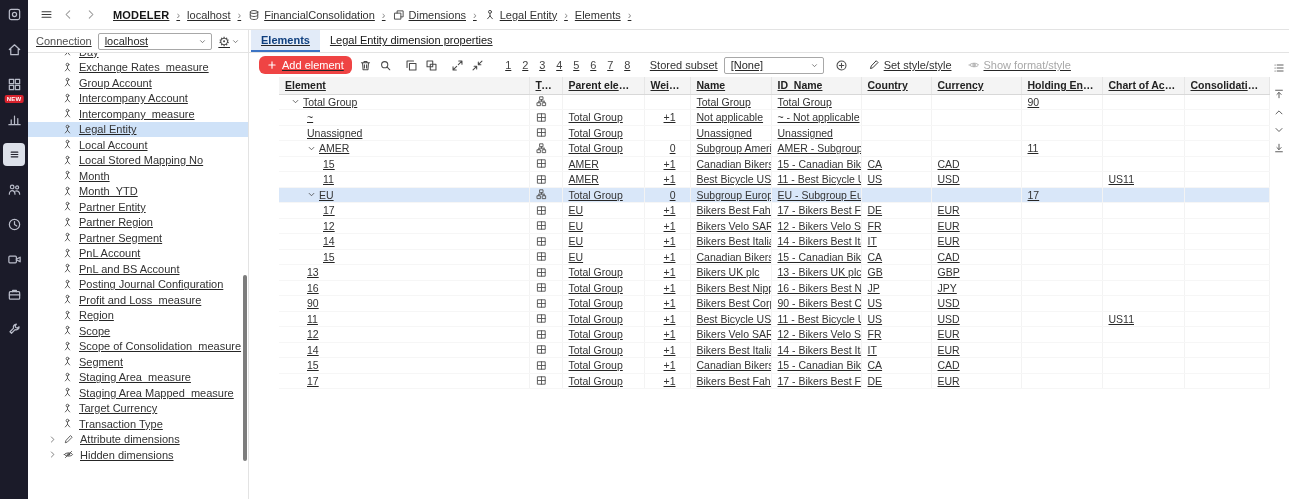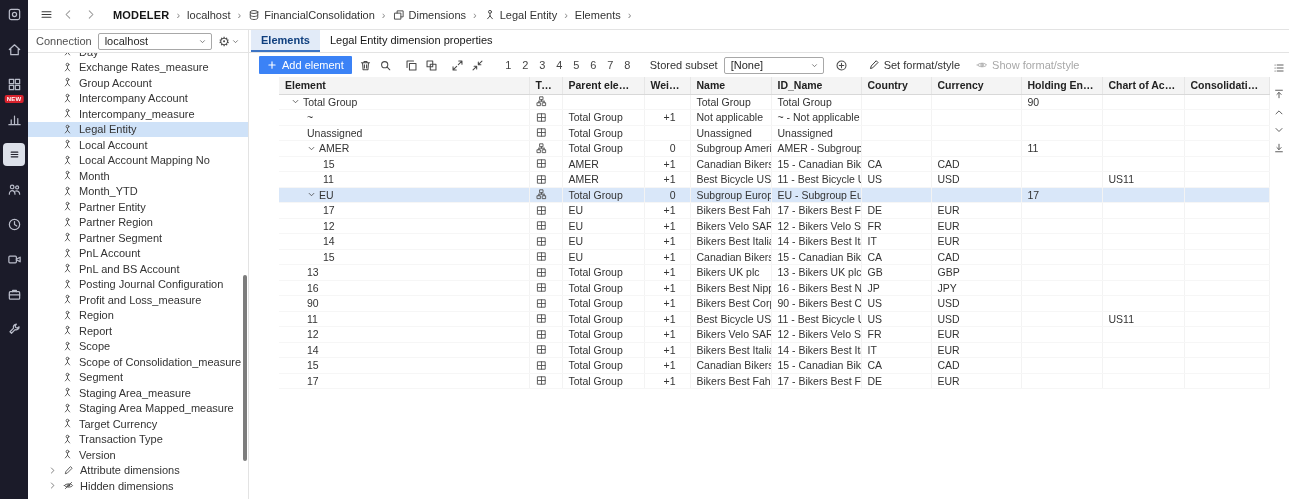--- a/index.html
+++ b/index.html
@@ -1,21 +1,21 @@
 <!DOCTYPE html>
 <html><head>
 <meta charset="utf-8">
 <style>
   * { box-sizing: border-box; margin: 0; padding: 0; }
   html,body { width: 1289px; height: 499px; overflow: hidden; }
   body { font-family: "Liberation Sans", "DejaVu Sans", sans-serif; font-size: 11px; color: #262626; background: #fff; }
   button { font: inherit; background: none; border: none; cursor: pointer; color: inherit; padding: 0; }
   svg { display: block; }
 
-  .app { width: 1289px; height: 499px; display: flex; overflow: hidden; background: #fff; }
+  .app { width: 1289px; height: 499px; display: flex; overflow: hidden; background: #fff; text-decoration: underline; }
 
   
   .rail { width: 28px; flex: none; background: #1b1b29; display: flex; flex-direction: column; align-items: center; padding-top: 3px; }
   .rail-item { width: 22px; height: 23px; margin-bottom: 12px; display: flex; align-items: center; justify-content: center; color: #b9bcc9; position: relative; cursor: pointer; flex: none; }
   .rail-item svg { width: 15px; height: 15px; }
   .rail-item.sel { background: #dde1ea; border-radius: 4px; color: #22222e; }
   .new-badge { position: absolute; bottom: -7px; left: 50%; transform: translateX(-50%); background: #d7222d; color: #fff; font-size: 6px; line-height: 8px; padding: 0 2px; border-radius: 2px; letter-spacing: .2px; font-weight: 700; }
 
   .main { flex: 1; display: flex; flex-direction: column; min-width: 0; }
 
@@ -51,21 +51,21 @@
   .dim-item { height: 15.5px; display: flex; align-items: center; gap: 6px; padding-left: 34px; white-space: nowrap; color: #333; cursor: pointer; overflow: hidden; }
   .dim-item.sel { background: #cfe2f8; }
   .dim-ico { color: #4f4f4f; flex: none; } .dim-ico svg { width: 11px; height: 11px; }
   .dim-item.group { padding-left: 20px; }
   .grp-chev { color: #555; flex: none; } .grp-chev svg { width: 9px; height: 9px; }
   .sb-scroll { position: absolute; right: 1px; top: 222px; width: 4px; height: 186px; background: #7d7d7d; border-radius: 2px; cursor: pointer; }
 
   
   .panel { flex: 1; display: flex; flex-direction: column; min-width: 0; position: relative; }
   .toolbar { height: 24px; flex: none; display: flex; align-items: center; padding-left: 10px; gap: 4px; }
-  .add-btn { background: #3b82f6; color: #fff; height: 18px; display: flex; align-items: center; gap: 5px; padding: 0 8px; border-radius: 1px; }
+  .add-btn { background: #ef4444; color: #fff; height: 18px; display: flex; align-items: center; gap: 5px; padding: 0 8px; border-radius: 6px; }
   .add-btn svg { width: 10px; height: 10px; }
   .tb-ico-btn { width: 20px; height: 20px; display: flex; align-items: center; justify-content: center; color: #4a4a4a; }
   .tb-ico-btn svg { width: 13px; height: 13px; }
   #tb-icons { display: flex; }
   #tb-icons .tb-ico-btn:nth-child(3), #tb-icons .tb-ico-btn:nth-child(5) { margin-left: 6px; }
   .levels { display: flex; margin-left: 8px; }
   .lvl-btn { width: 17px; height: 18px; color: #444; }
   .tb-label { margin-left: 10px; color: #333; white-space: nowrap; }
   .subset { width: 100px; margin-left: 2px; flex: none; }
   .plus-btn { width: 20px; height: 20px; display: flex; align-items: center; justify-content: center; color: #4a4a4a; margin-left: 4px; }
@@ -316,21 +316,21 @@
               </span>
               <span class="dim-label">Local Account</span>
             </div>
             <div class="dim-item">
               <span class="dim-ico">
                 <svg viewBox="0 0 16 16" fill="none" stroke="currentColor" stroke-width="1.3" stroke-linecap="round" stroke-linejoin="round">
                   <circle cx="8" cy="3.8" r="2"></circle>
                   <path d="M8 5.8v3.4M8 9.2 4.8 13M8 9.2 11.2 13"></path>
                 </svg>
               </span>
-              <span class="dim-label">Local Account Mapping No</span>
+              <span class="dim-label">Local Stored Mapping No</span>
             </div>
             <div class="dim-item">
               <span class="dim-ico">
                 <svg viewBox="0 0 16 16" fill="none" stroke="currentColor" stroke-width="1.3" stroke-linecap="round" stroke-linejoin="round">
                   <circle cx="8" cy="3.8" r="2"></circle>
                   <path d="M8 5.8v3.4M8 9.2 4.8 13M8 9.2 11.2 13"></path>
                 </svg>
               </span>
               <span class="dim-label">Month</span>
             </div>
@@ -415,29 +415,20 @@
               </span>
               <span class="dim-label">Region</span>
             </div>
             <div class="dim-item">
               <span class="dim-ico">
                 <svg viewBox="0 0 16 16" fill="none" stroke="currentColor" stroke-width="1.3" stroke-linecap="round" stroke-linejoin="round">
                   <circle cx="8" cy="3.8" r="2"></circle>
                   <path d="M8 5.8v3.4M8 9.2 4.8 13M8 9.2 11.2 13"></path>
                 </svg>
               </span>
-              <span class="dim-label">Report</span>
-            </div>
-            <div class="dim-item">
-              <span class="dim-ico">
-                <svg viewBox="0 0 16 16" fill="none" stroke="currentColor" stroke-width="1.3" stroke-linecap="round" stroke-linejoin="round">
-                  <circle cx="8" cy="3.8" r="2"></circle>
-                  <path d="M8 5.8v3.4M8 9.2 4.8 13M8 9.2 11.2 13"></path>
-                </svg>
-              </span>
               <span class="dim-label">Scope</span>
             </div>
             <div class="dim-item">
               <span class="dim-ico">
                 <svg viewBox="0 0 16 16" fill="none" stroke="currentColor" stroke-width="1.3" stroke-linecap="round" stroke-linejoin="round">
                   <circle cx="8" cy="3.8" r="2"></circle>
                   <path d="M8 5.8v3.4M8 9.2 4.8 13M8 9.2 11.2 13"></path>
                 </svg>
               </span>
               <span class="dim-label">Scope of Consolidation_measure</span>
@@ -479,29 +470,20 @@
               <span class="dim-label">Target Currency</span>
             </div>
             <div class="dim-item">
               <span class="dim-ico">
                 <svg viewBox="0 0 16 16" fill="none" stroke="currentColor" stroke-width="1.3" stroke-linecap="round" stroke-linejoin="round">
                   <circle cx="8" cy="3.8" r="2"></circle>
                   <path d="M8 5.8v3.4M8 9.2 4.8 13M8 9.2 11.2 13"></path>
                 </svg>
               </span>
               <span class="dim-label">Transaction Type</span>
-            </div>
-            <div class="dim-item">
-              <span class="dim-ico">
-                <svg viewBox="0 0 16 16" fill="none" stroke="currentColor" stroke-width="1.3" stroke-linecap="round" stroke-linejoin="round">
-                  <circle cx="8" cy="3.8" r="2"></circle>
-                  <path d="M8 5.8v3.4M8 9.2 4.8 13M8 9.2 11.2 13"></path>
-                </svg>
-              </span>
-              <span class="dim-label">Version</span>
             </div>
             <div class="dim-item group">
               <span class="grp-chev">
                 <svg viewBox="0 0 16 16" fill="none" stroke="currentColor" stroke-width="1.3" stroke-linecap="round" stroke-linejoin="round">
                   <path d="M6 3.5 10.5 8 6 12.5"></path>
                 </svg>
               </span>
               <span class="dim-ico">
                 <svg viewBox="0 0 16 16" fill="none" stroke="currentColor" stroke-width="1.3" stroke-linecap="round" stroke-linejoin="round">
                   <path d="M11.3 2.7l2 2L6.2 11.8l-2.9.9.9-2.9z"></path>
@@ -597,21 +579,21 @@
                 <circle cx="8" cy="8" r="5.5"></circle>
                 <path d="M8 5.2v5.6M5.2 8h5.6"></path>
               </svg>
             </button>
           <button class="txt-btn">
             <span id="fmtIco">
                 <svg viewBox="0 0 16 16" fill="none" stroke="currentColor" stroke-width="1.3" stroke-linecap="round" stroke-linejoin="round">
                   <path d="M11.3 2.7l2 2L6.2 11.8l-2.9.9.9-2.9z"></path>
                 </svg>
               </span>
-            <span>Set format/style</span>
+            <span>Set style/style</span>
           </button>
           <button class="txt-btn disabled">
             <span id="eyeIco">
                 <svg viewBox="0 0 16 16" fill="none" stroke="currentColor" stroke-width="1.3" stroke-linecap="round" stroke-linejoin="round">
                   <path d="M2 8c2.2-3.2 9.8-3.2 12 0-2.2 3.2-9.8 3.2-12 0z"></path>
                   <circle cx="8" cy="8" r="1.6"></circle>
                 </svg>
               </span>
             <span>Show format/style</span>
           </button>

